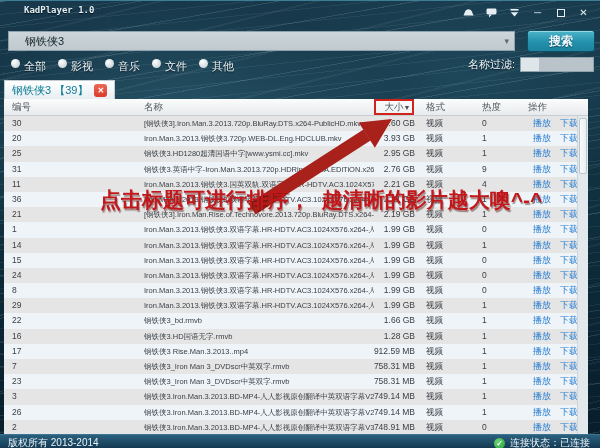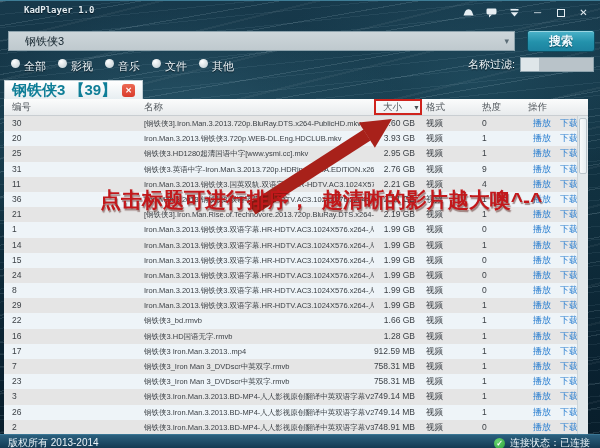--- a/index.html
+++ b/index.html
@@ -38,31 +38,31 @@
     text-shadow:0 1px 1px #05151f;}
   .dot{width:9px;height:9px;border-radius:50%;background:radial-gradient(circle at 35% 30%,#ffffff,#cfd9dd 70%,#aebbc1);}
   
   .filtergrp{position:absolute;top:56px;right:6px;display:flex;align-items:center;gap:5px;z-index:5;}
   .filterlabel{color:#eef5f8;font-size:11px;text-shadow:0 1px 1px #05151f;}
   .filterinput{width:74px;height:15px;background:linear-gradient(90deg,#dfe6e9 0 18px,#b9c3c9 18px);
     border:1px solid #8ea3ad;}
   
   .tab{position:absolute;left:4px;top:79px;height:19px;z-index:6;display:flex;align-items:center;gap:6px;
     padding:0 7px;background:linear-gradient(#ffffff,#e7eef1);border:1px solid #c2ced4;border-bottom:none;cursor:pointer;}
-  .tab-label{color:#0f7e97;font-size:15px;font-weight:bold;}
+  .tab-label{color:#0f7e97;font-size:11px;font-weight:normal;}
   .tab-close{width:13px;height:13px;border-radius:3px;background:linear-gradient(#ec6a54,#d93a2b);
     color:#fff;font-size:8px;line-height:13px;text-align:center;cursor:pointer;font-weight:bold;}
   
   .panel{position:absolute;left:4px;top:98px;width:584px;height:336px;background:#fff;z-index:4;}
   .thead{position:relative;height:17px;background:linear-gradient(#fbfcfc,#e8ebed);
     border-bottom:1px solid #c9ced2;color:#51575c;font-size:9.5px;}
   .thead .h{position:absolute;top:2px;cursor:pointer;}
   .h-id{left:8px;} .h-nm{left:140px;} .h-fm{left:422px;} .h-ht{left:478px;} .h-ops{left:524px;}
-  .size-box{position:absolute;left:370px;top:0px;width:48px;height:16px;border:2px solid #cf231c;
-    display:flex;align-items:center;justify-content:space-between;padding:0 0 0 7px;cursor:pointer;background:rgba(255,255,255,.25);}
+  .size-box{position:absolute;left:370px;top:0px;width:40px;height:16px;border:2px solid #cf231c;
+    display:flex;align-items:center;justify-content:center;padding:0 0 0 7px;cursor:pointer;background:rgba(255,255,255,.25);}
   .size-box .caret{font-size:7px;color:#4a5archive;} .caret{font-size:7px;color:#4a5055;}
   .tbody{position:relative;}
   .trow{position:relative;height:15.2px;background:#e5e5e5;font-size:8.5px;color:#3c4146;cursor:default;}
   .trow.alt{background:#eef4f8;}
   .c{position:absolute;top:0;line-height:15.2px;white-space:nowrap;}
   .c.id{left:8px;}
   .c.nm{left:140px;width:230px;overflow:hidden;font-size:7.5px;}
   .c.sz{left:330px;width:81px;text-align:right;}
   .c.fm{left:422px;}
   .c.ht{left:478px;}
@@ -301,21 +301,21 @@
           <span class="c id">16</span>
           <span class="c nm">钢铁侠3.HD国语无字.rmvb</span>
           <span class="c sz">1.28 GB</span>
           <span class="c fm">视频</span>
           <span class="c ht">1</span>
           <span class="c pl link">播放</span>
           <span class="c dl link">下载</span>
         </div>
         <div class="trow alt">
           <span class="c id">17</span>
-          <span class="c nm">钢铁侠3 Iron.Man.3.2013..mp4</span>
+          <span class="c nm">钢铁侠3 Rise.Man.3.2013..mp4</span>
           <span class="c sz">912.59 MB</span>
           <span class="c fm">视频</span>
           <span class="c ht">1</span>
           <span class="c pl link">播放</span>
           <span class="c dl link">下载</span>
         </div>
         <div class="trow">
           <span class="c id">7</span>
           <span class="c nm">钢铁侠3_Iron Man 3_DVDscr中英双字.rmvb</span>
           <span class="c sz">758.31 MB</span>

